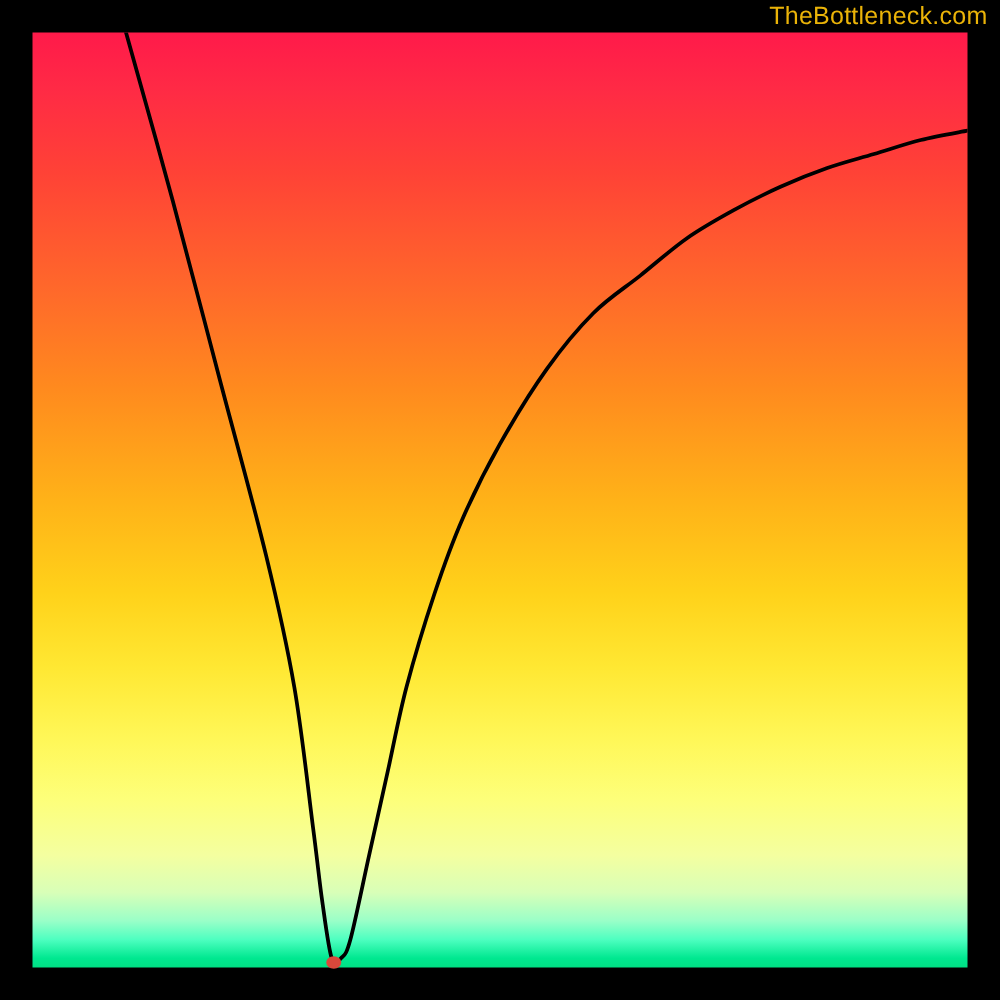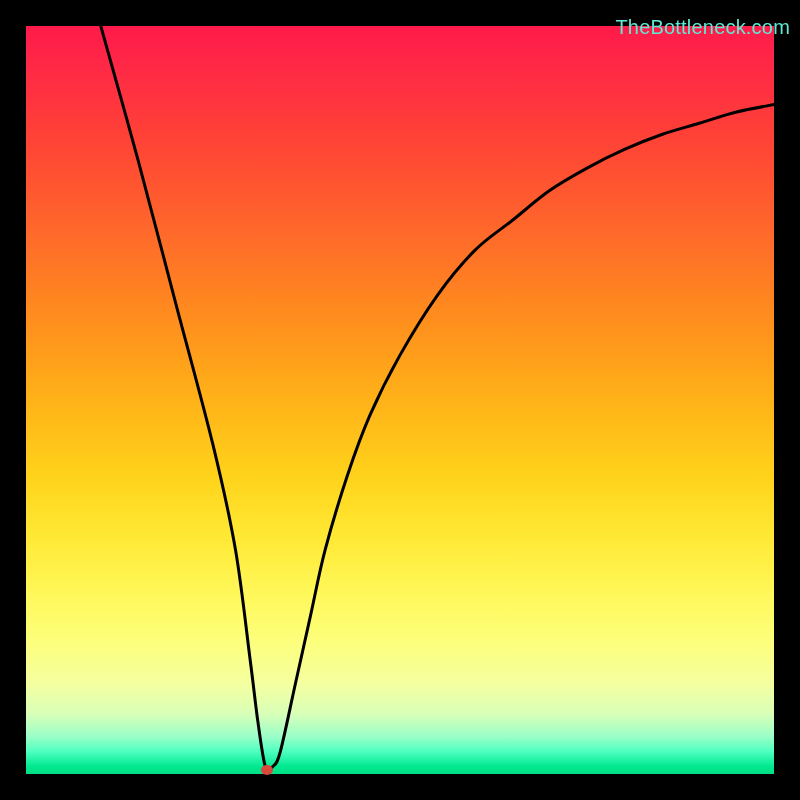--- a/index.html
+++ b/index.html
@@ -30,25 +30,25 @@
       #f4ffa0 88%,
       #d8ffb8 92%,
       #9affc8 95%,
       #4effc0 97%,
       #00e890 99%,
       #00e084 100%
     );
   }
   .watermark {
     position: absolute;
-    top: 16px;
+    top: 2px;
     right: 10px;
     font-family: Arial, Helvetica, sans-serif;
     font-size: 20px;
-    color: #5eead4;
+    color: #eab308;
     letter-spacing: 0.2px;
   }
   svg.curve {
     position: absolute;
     left: 0;
     top: 0;
     width: 748px;
     height: 748px;
   }
   .marker {

